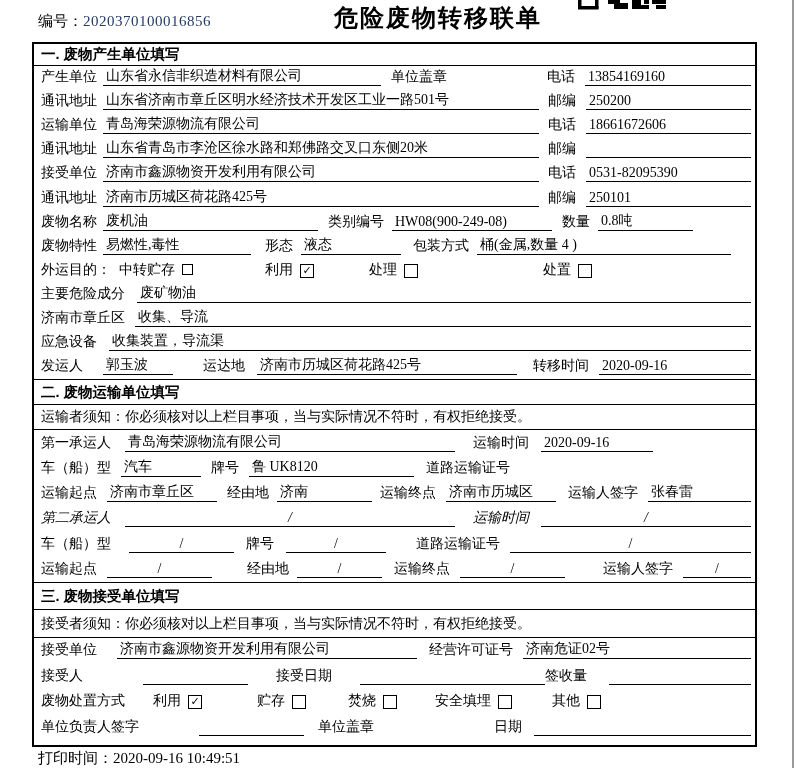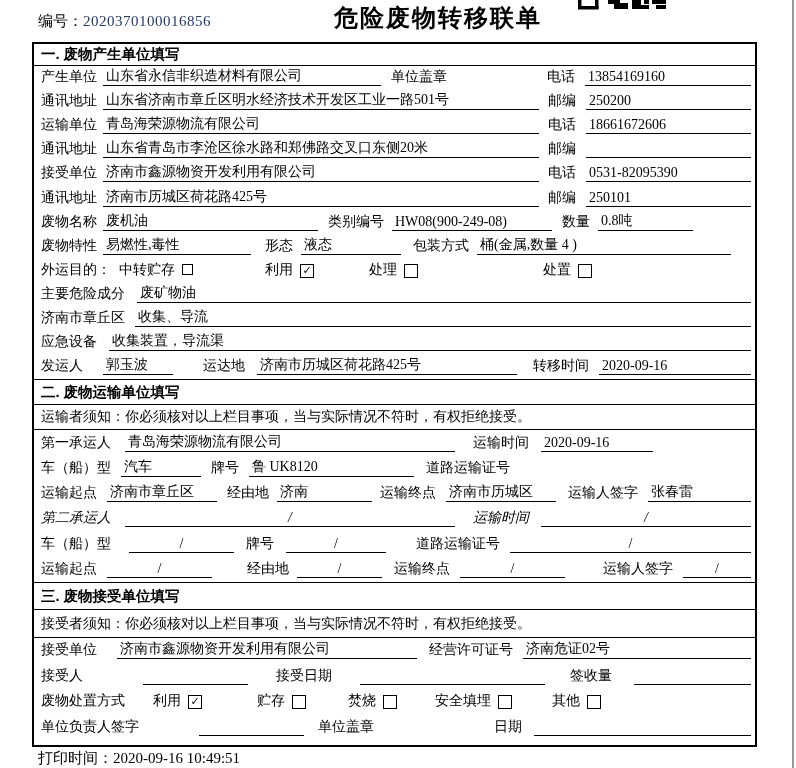--- a/index.html
+++ b/index.html
@@ -224,21 +224,21 @@
       <span class="seg-label">接受单位</span>
       <span class="seg-field" style="margin-left: 20px; width: 300px;">济南市鑫源物资开发利用有限公司</span>
       <span class="seg-label" style="margin-left: 12px;">经营许可证号</span>
       <span class="seg-field" style="margin-left: 10px; flex: 1 1 0%;">济南危证02号</span>
     </div>
     <div class="row" style="height: 25.4px;">
       <span class="seg-label">接受人</span>
       <span class="seg-field" style="margin-left: 60px; width: 105px;"></span>
       <span class="seg-label" style="margin-left: 28px;">接受日期</span>
       <span class="seg-field" style="margin-left: 28px; width: 185px;"></span>
-      <span class="seg-label" style="margin-left: 25px; text-align: right;">签收量</span>
+      <span class="seg-label" style=" text-align: right;">签收量</span>
       <span class="seg-field" style="margin-left: 22px; flex: 1 1 0%;"></span>
     </div>
     <div class="row" style="height: 25.4px;">
       <span class="seg-label">废物处置方式</span>
       <span class="seg-check" style="margin-left: 28px;">
         <span>利用</span>
         <span class="cb checked">✓</span>
       </span>
       <span class="seg-check" style="margin-left: 55px;">
         <span>贮存</span>

